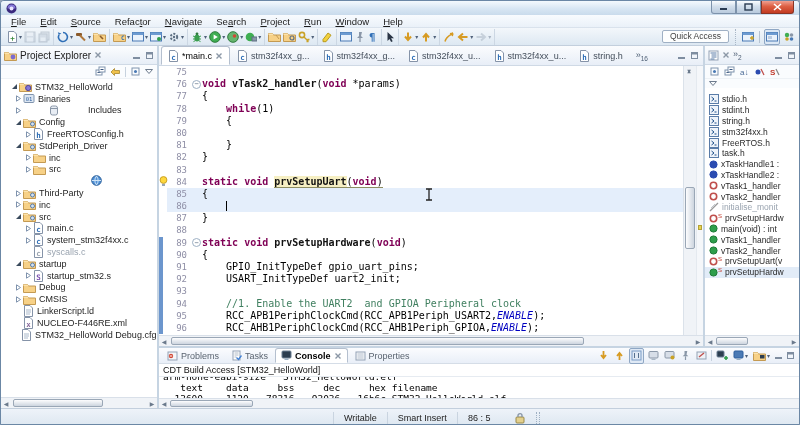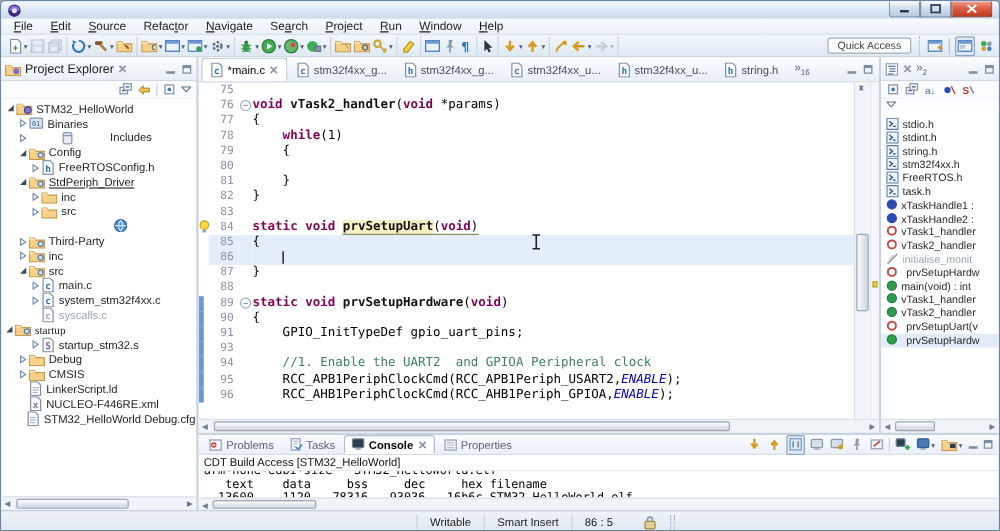--- a/index.html
+++ b/index.html
@@ -84,21 +84,21 @@
   .foldmark{width:9px;height:9px;border:1px solid #9db0c4;border-radius:50%;background:#fff;
     display:flex;align-items:center;justify-content:center;font-size:7px;color:#51657d;line-height:0}
   .vscroll{width:13px;flex:none;background:#f0f3f7;border-left:1px solid #dbe2ea;position:relative}
   .vthumb{position:absolute;left:1px;right:1px;top:45%;height:23%;background:linear-gradient(90deg,#fdfdfe,#cdd5df);
     border:1px solid #9aa7b6;border-radius:2px}
   .overview{width:7px;flex:none;background:#f5f7fa;border-left:1px solid #e4e9ef;position:relative}
   .ovmark{position:absolute;top:59%;left:1px;width:4px;height:5px;background:#e8d44d;border:1px solid #b3a238}
   
   .outline{width:94px;background:#fff;display:flex;flex-direction:column}
   .outl-items{flex:1;overflow:hidden;padding-top:6px}
-  .oitem{display:flex;align-items:flex-start;gap:3px;height:10.8px;font-size:8.5px;color:#2a2a2a;
+  .oitem{display:flex;align-items:center;gap:3px;height:10.8px;font-size:8.5px;color:#2a2a2a;
     white-space:nowrap;overflow:hidden;padding-left:4px}
   .oitem .ssup{color:#c0392b;font-size:6px;margin-left:-3px;margin-top:-5px}
   .oitem.gray{color:#9aa4b0}
   .oitem.sel{background:#e2ecf8}
   
   .console{height:62px;background:#fff;border-top:2px solid #c6d4e2;display:flex;flex-direction:column}
   .ctabs{height:16px;display:flex;align-items:flex-end;padding-left:3px;gap:2px;
     background:linear-gradient(#fbfcfe,#e9eff8);border-bottom:1px solid #d5dde7}
   .ctab{display:flex;align-items:center;gap:3px;height:15px;padding:0 5px;font-size:9px;color:#5a6470;white-space:nowrap}
   .ctab.active{background:#fff;border:1px solid #b5c0cf;border-bottom:1px solid #fff;
@@ -509,21 +509,21 @@
               <circle cx="5.5" cy="5.5" r="1.5" fill="#4a7ab5"></circle>
             </svg>
           </span>
         <span class="ic">
             <svg width="8" height="5">
               <path d="M.5.5h7L4 4.5z" fill="none" stroke="#6d7b8d"></path>
             </svg>
           </span>
       </div>
       <div class="tree" id="tree">
-          <div class="trow" style="padding-left: 3px;">
+          <div class="trow" style="padding-left: 9px;">
             <span class="arr">
               <svg width="7" height="7">
                 <path d="M6 1v5H1z" fill="#3a4a5c"></path>
               </svg>
             </span>
             <span class="ic">
               <svg width="13" height="11">
                 <path d="M.5 2.5h4l1 1.5h7v6.5H.5z" fill="#f7d187" stroke="#c49a52"></path>
                 <path d="M.5 2.5h4l1 1.5h-5z" fill="#fce3ae"></path>
                 <circle cx="9.2" cy="7" r="2.6" fill="#8477d6" stroke="#4d3f9e"></circle>
@@ -581,21 +581,21 @@
               </svg>
             </span>
             <span class="ic">
               <svg width="11" height="12">
                 <path d="M1.5 .5h5.5l2.5 2.5v8.5h-8z" fill="#fff" stroke="#8593a8"></path>
                 <text x="5.5" y="9.5" text-anchor="middle" font-size="7.5" font-family="DejaVu Sans Mono,monospace" font-weight="bold" fill="#2f6fb7">h</text>
               </svg>
             </span>
             <span class="lbl">FreeRTOSConfig.h</span>
           </div>
-          <div class="trow" style="padding-left: 13px; text-decoration: underline;">
+          <div class="trow" style="padding-left: 13px;">
             <span class="arr">
               <svg width="7" height="7">
                 <path d="M6 1v5H1z" fill="#3a4a5c"></path>
               </svg>
             </span>
             <span class="ic">
               <svg width="13" height="11">
                 <path d="M.5 2.5h4l1 1.5h7v6.5H.5z" fill="#f7d187" stroke="#c49a52"></path>
                 <path d="M.5 2.5h4l1 1.5h-5z" fill="#fce3ae"></path>
                 <circle cx="9.5" cy="7" r="2" fill="#cfe0f2" stroke="#5a7ca8"></circle>
@@ -717,21 +717,21 @@
           <div class="trow" style="padding-left: 23px;">
             <span class="arr"></span>
             <span class="ic">
               <svg width="11" height="12">
                 <path d="M1.5 .5h5.5l2.5 2.5v8.5h-8z" fill="#fff" stroke="#8593a8"></path>
                 <text x="5.5" y="9.5" text-anchor="middle" font-size="7.5" font-family="DejaVu Sans Mono,monospace" font-weight="bold" fill="#9aa4b0">c</text>
               </svg>
             </span>
             <span class="lbl gray">syscalls.c</span>
           </div>
-          <div class="trow" style="padding-left: 2px; font-family: Liberation Serif, serif;">
+          <div class="trow" style="padding-left: 13px;">
             <span class="arr">
               <svg width="7" height="7">
                 <path d="M6 1v5H1z" fill="#3a4a5c"></path>
               </svg>
             </span>
             <span class="ic">
               <svg width="13" height="11">
                 <path d="M.5 2.5h4l1 1.5h7v6.5H.5z" fill="#f7d187" stroke="#c49a52"></path>
                 <path d="M.5 2.5h4l1 1.5h-5z" fill="#fce3ae"></path>
                 <circle cx="9.5" cy="7" r="2" fill="#cfe0f2" stroke="#5a7ca8"></circle>
@@ -1010,20 +1010,28 @@
                   <span class="fold"></span>
                   <span class="codetxt"><span class="tk-p">{</span></span>
                 </div>
                 <div class="cline">
                   <span class="ann">
                     <span class="chgbar"></span>
                   </span>
                   <span class="lnum">91</span>
                   <span class="fold"></span>
                   <span class="codetxt"><span class="tk-p">    GPIO_InitTypeDef gpio_uart_pins;</span></span>
+                </div>
+                <div class="cline">
+                  <span class="ann">
+                    <span class="chgbar"></span>
+                  </span>
+                  <span class="lnum">92</span>
+                  <span class="fold"></span>
+                  <span class="codetxt"><span class="tk-p">    USART_InitTypeDef uart2_init;</span></span>
                 </div>
                 <div class="cline">
                   <span class="ann">
                     <span class="chgbar"></span>
                   </span>
                   <span class="lnum">93</span>
                   <span class="fold"></span>
                   <span class="codetxt"></span>
                 </div>
                 <div class="cline">

